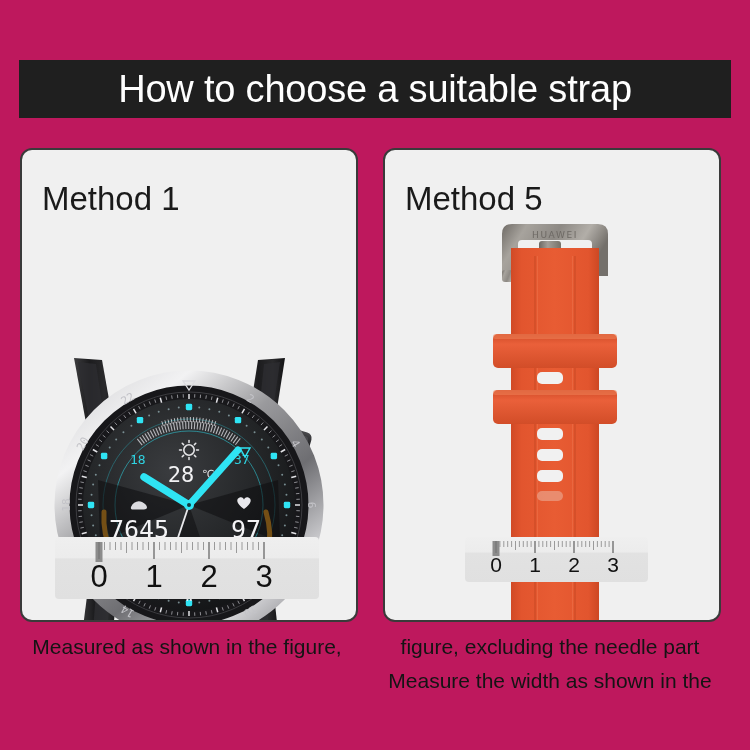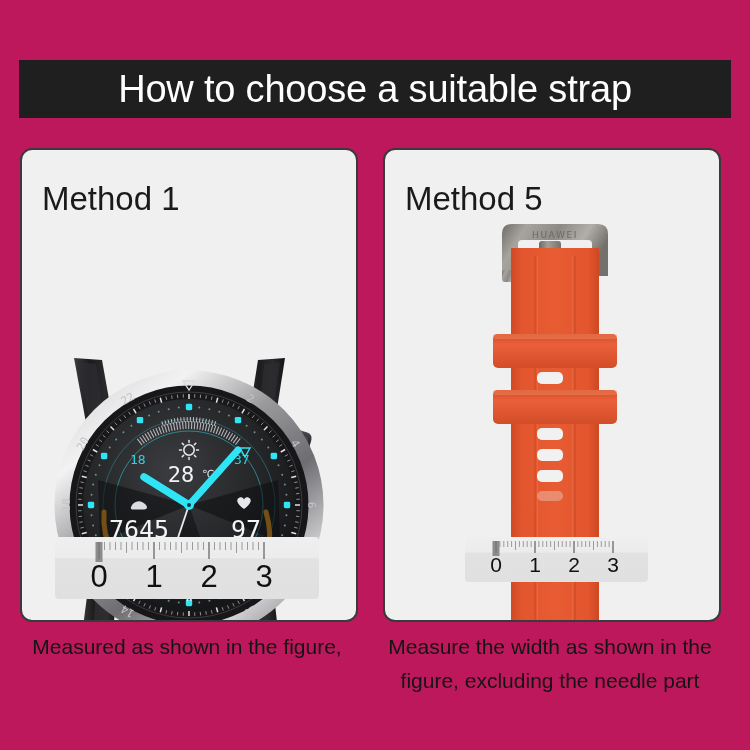--- a/index.html
+++ b/index.html
@@ -670,17 +670,17 @@
           <div class="ruler-num" style="left: 93px; top: 17px; width: 32px; font-size: 21px;">2</div>
           <div class="ruler-num" style="left: 132px; top: 17px; width: 32px; font-size: 21px;">3</div>
         </div>
     </div>
   </div>
 
   <div class="caption caption-left">
     <span>Measured as shown in the figure,</span>
   </div>
   <div class="caption caption-right">
+    <span>figure, excluding the needle part</span>
     <span>Measure the width as shown in the</span>
-    <span>figure, excluding the needle part</span>
   </div>
 
 </div>
 
 </body></html>

